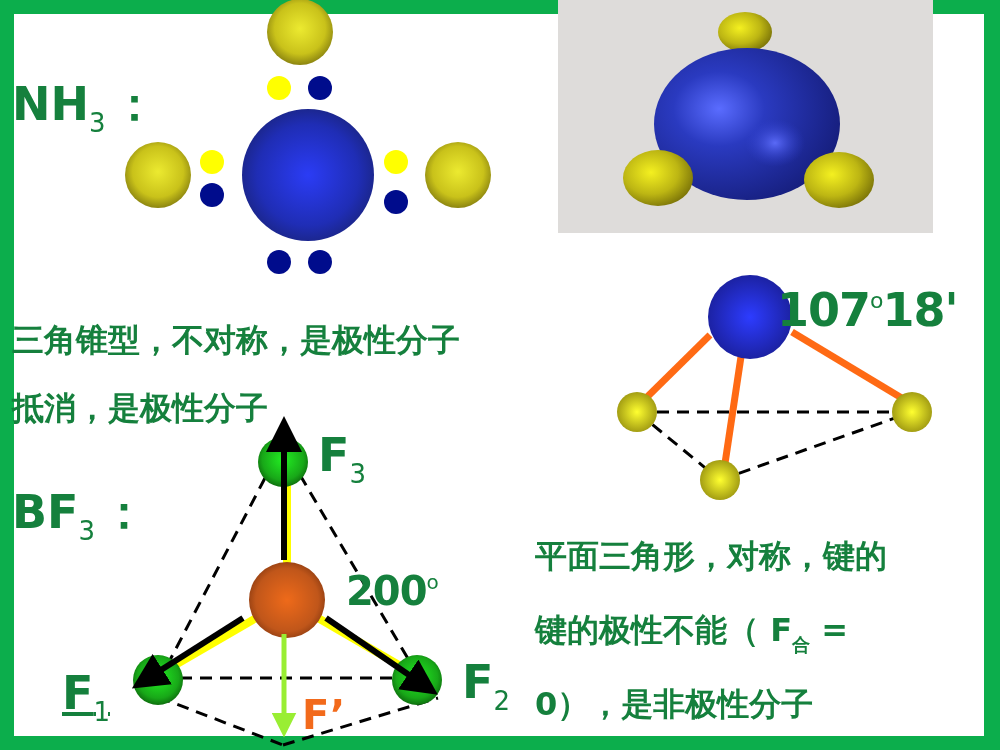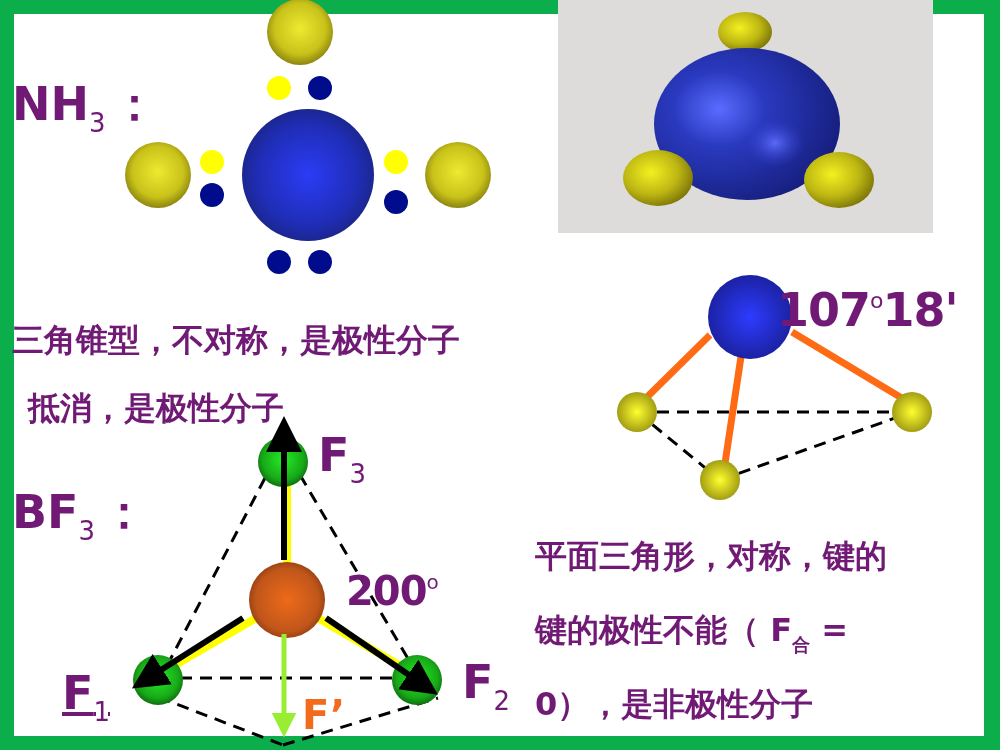--- a/index.html
+++ b/index.html
@@ -2,21 +2,21 @@
 <html><head>
 <meta charset="utf-8">
 <style>
   html, body { margin:0; padding:0; }
   body { width:1000px; height:750px; position:relative; overflow:hidden; background:#ffffff;
          font-family:"DejaVu Sans", "Liberation Sans", sans-serif; }
   .frame-top { position:absolute; left:0; top:0; width:1000px; height:14px; background:#0cae4c; }
   .frame-left { position:absolute; left:0; top:0; width:14px; height:750px; background:#0cae4c; }
   .frame-right { position:absolute; left:984px; top:0; width:16px; height:750px; background:#0cae4c; }
   .frame-bottom { position:absolute; left:0; top:736px; width:1000px; height:14px; background:#0cae4c; }
-  .txt { position:absolute; color:#701a75; font-weight:bold; white-space:nowrap; }
+  .txt { position:absolute; color:#15803d; font-weight:bold; white-space:nowrap; }
   .formula { font-size:46px; font-family:"DejaVu Sans", sans-serif; letter-spacing:0px; }
   .formula sub { font-size:26px; vertical-align:-12px; font-weight:normal; }
   .cjk { font-size:32px; line-height:36px; }
   svg { position:absolute; left:0; top:0; }
   .photo { position:absolute; left:558px; top:0; width:375px; height:233px; background:#dedcda; }
 </style>
 </head>
 <body>
 
 <div class="frame-top"></div>
@@ -145,21 +145,21 @@
 
 <div class="txt formula" style="left:12px; top:74px;">
   <span>NH</span><sub>3</sub><span style="margin-left:6px;">：</span>
 </div>
 
 <div class="txt" style="left:777px; top:283px; font-size:46px; letter-spacing:-1px;">
   <span>107</span><sup style="font-size:22px; vertical-align:18px; font-weight:normal;">o</sup><span>18'</span>
 </div>
 
 <div class="txt cjk" style="left:12px; top:322px;">三角锥型，不对称，是极性分子</div>
-<div class="txt cjk" style="left:28px; top:390px;">抵消，是极性分子</div>
+<div class="txt cjk" style="left:12px; top:390px;">抵消，是极性分子</div>
 
 <div class="txt formula" style="left:12px; top:482px;">
   <span>BF</span><sub>3</sub><span style="margin-left:6px;">：</span>
 </div>
 
 <div class="txt formula" style="left:318px; top:428px;">
   <span>F</span><sub>3</sub>
 </div>
 <div class="txt formula" style="left:62px; top:666px;text-decoration:underline;">
   <span>F</span><sub>1</sub>

